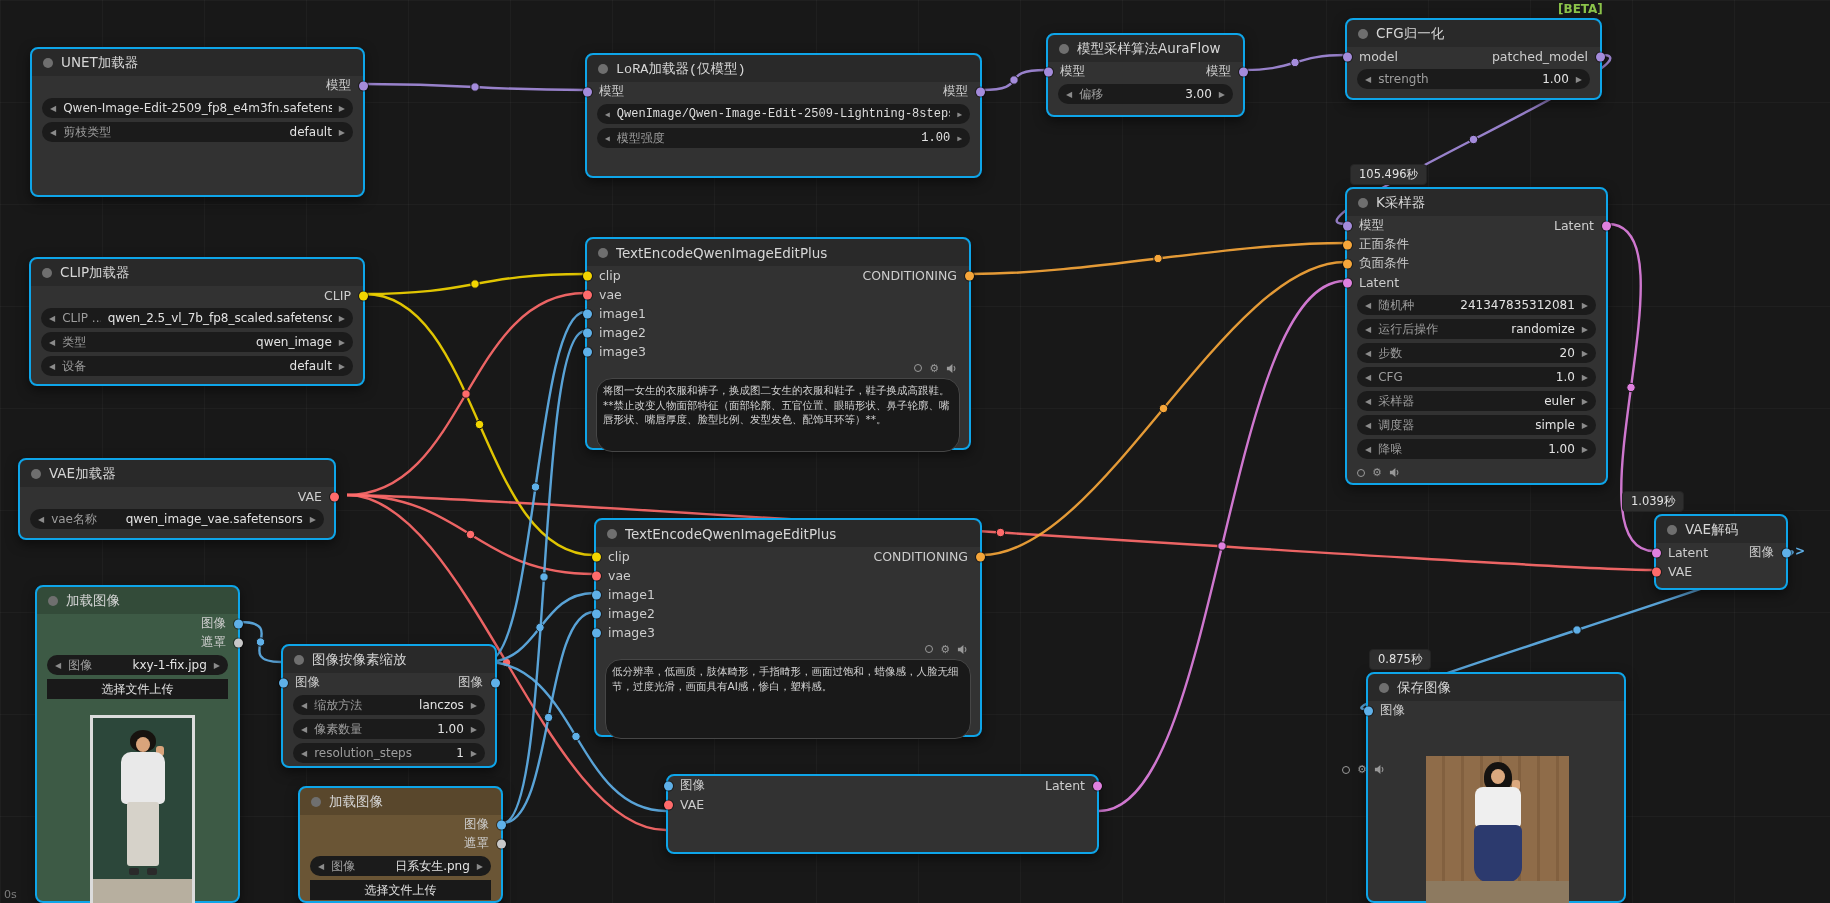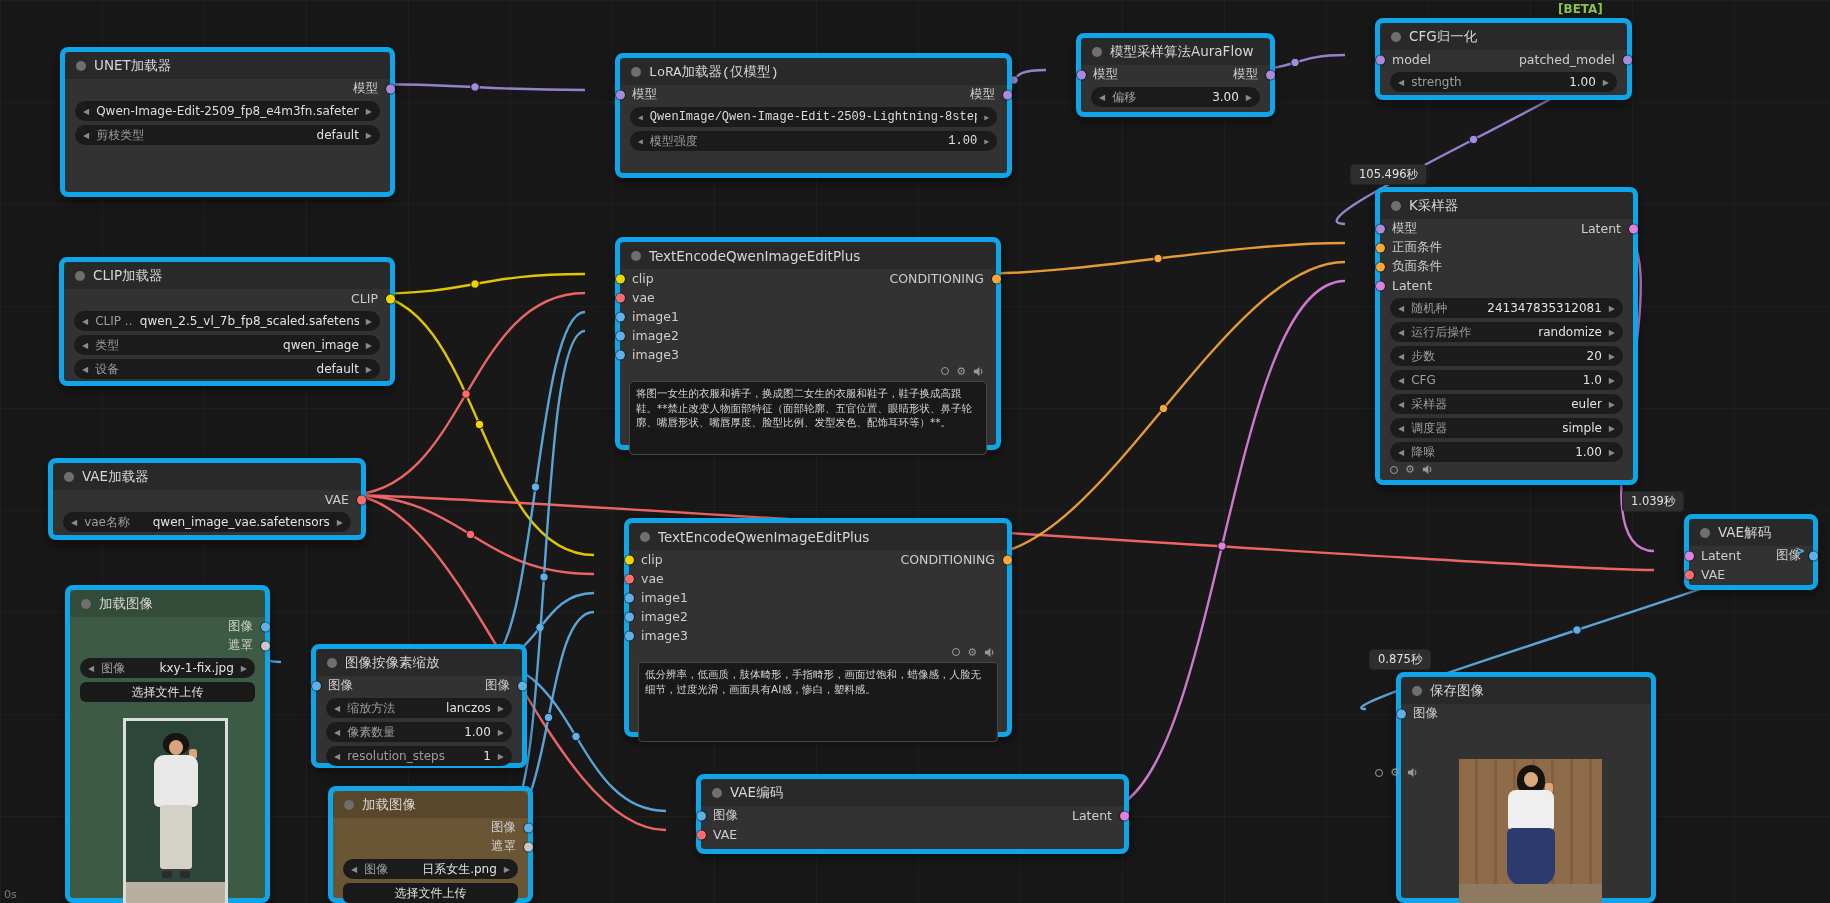--- a/index.html
+++ b/index.html
@@ -9,24 +9,23 @@
     background-image:
       linear-gradient(rgba(255,255,255,.032) 1px, transparent 1px),
       linear-gradient(90deg, rgba(255,255,255,.032) 1px, transparent 1px);
     background-size:102px 102px;
     font-family:"DejaVu Sans","Liberation Sans",sans-serif;
     color:#ccc;
   }
   #links{position:absolute;left:0;top:0;z-index:1;}
   .node{
     position:absolute;z-index:2;background:#323232;
-    border:5px solid #0ea5e9;border-radius:8px;
+    border:2px solid #0ea5e9;border-radius:8px;
     box-shadow:0 4px 12px rgba(0,0,0,.5);
     box-sizing:border-box;
-    margin-left:30px;
   }
   .nhead{
     display:flex;align-items:center;gap:8px;height:27px;padding:0 11px;
     background:rgba(0,0,0,.16);border-radius:7px 7px 0 0;cursor:move;
   }
   .ndot{width:10px;height:10px;border-radius:50%;background:#6f6f6f;flex:0 0 auto;}
   .ntitle{font-size:13.5px;color:#d6d6d6;white-space:nowrap;overflow:hidden;}
   .srow{
     position:relative;height:19px;display:flex;align-items:center;
     justify-content:space-between;padding:0 12px;
@@ -47,30 +46,30 @@
   .widgets{padding:3px 10px 8px;display:flex;flex-direction:column;gap:4px;}
   .w{
     height:20px;background:#1b1b1b;border-radius:10px;display:flex;align-items:center;
     padding:0 8px;gap:7px;font-size:12px;cursor:pointer;min-width:0;
   }
   .a{color:#8b8b8b;font-size:8px;flex:0 0 auto;}
   .wl{color:#9d9d9d;white-space:nowrap;overflow:hidden;}
   .wv{margin-left:auto;color:#e3e3e3;white-space:nowrap;overflow:hidden;}
   .wc{flex:1;text-align:center;color:#dedede;white-space:nowrap;overflow:hidden;}
   .wbtn{
-    height:20px;background:#191919;border-radius:6px;display:flex;align-items:center;
+    height:20px;background:#191919;border-radius:0;display:flex;align-items:center;
     justify-content:center;font-size:12px;color:#e0e0e0;cursor:pointer;
   }
   .icon-row{display:flex;align-items:center;justify-content:flex-end;gap:7px;height:14px;padding:0 12px;}
   .icons-abs{position:absolute;display:flex;align-items:center;gap:7px;}
   .ic{display:inline-flex;align-items:center;justify-content:center;cursor:pointer;}
   .ring{width:8px;height:8px;border:1.4px solid #999;border-radius:50%;box-sizing:border-box;}
   .gear{color:#999;font-size:11px;line-height:1;}
   .tarea{
-    margin:3px 9px 8px;background:#191919;border:1px solid #464646;border-radius:4px;
+    margin:3px 9px 8px;background:#191919;border:1px solid #464646;border-radius:16px;
     padding:4px 6px;font-size:10.5px;line-height:1.4;color:#d2d2d2;overflow:hidden;cursor:text;
   }
   .badge{
     position:absolute;z-index:3;background:#2e2e2e;border:1px solid #242424;
     border-radius:4px;padding:2px 8px;font-size:11.5px;color:#e2e2e2;
   }
   .beta{position:absolute;z-index:3;font-size:12px;font-weight:bold;color:#8bc34a;}
   .elapsed{position:absolute;z-index:3;left:4px;bottom:2px;font-size:11px;color:#7d7d7d;}
   .link-arrow{position:absolute;z-index:3;font-size:12px;font-weight:bold;color:var(--image);}
   .photo{position:absolute;overflow:hidden;z-index:2;}
@@ -591,24 +590,20 @@
       <span class="a">◀</span>
       <span class="wl">图像</span>
       <span class="wv">日系女生.png</span>
       <span class="a">▶</span>
     </div>
     <div class="wbtn">选择文件上传</div>
   </div>
 </div>
 
 <div class="node" style="left:666px;top:774px;width:433px;height:80px;">
-  <div class="nhead">
-    <span class="ndot"></span>
-    <span class="ntitle">VAE编码</span>
-  </div>
   <div class="srow">
     <span class="dot in c-image"></span>
     <span class="lgrp">
         <span class="slabel">图像</span>
       </span>
     <span class="rgrp">
         <span class="slabel">Latent</span>
       </span>
     <span class="dot out c-latent"></span>
   </div>

